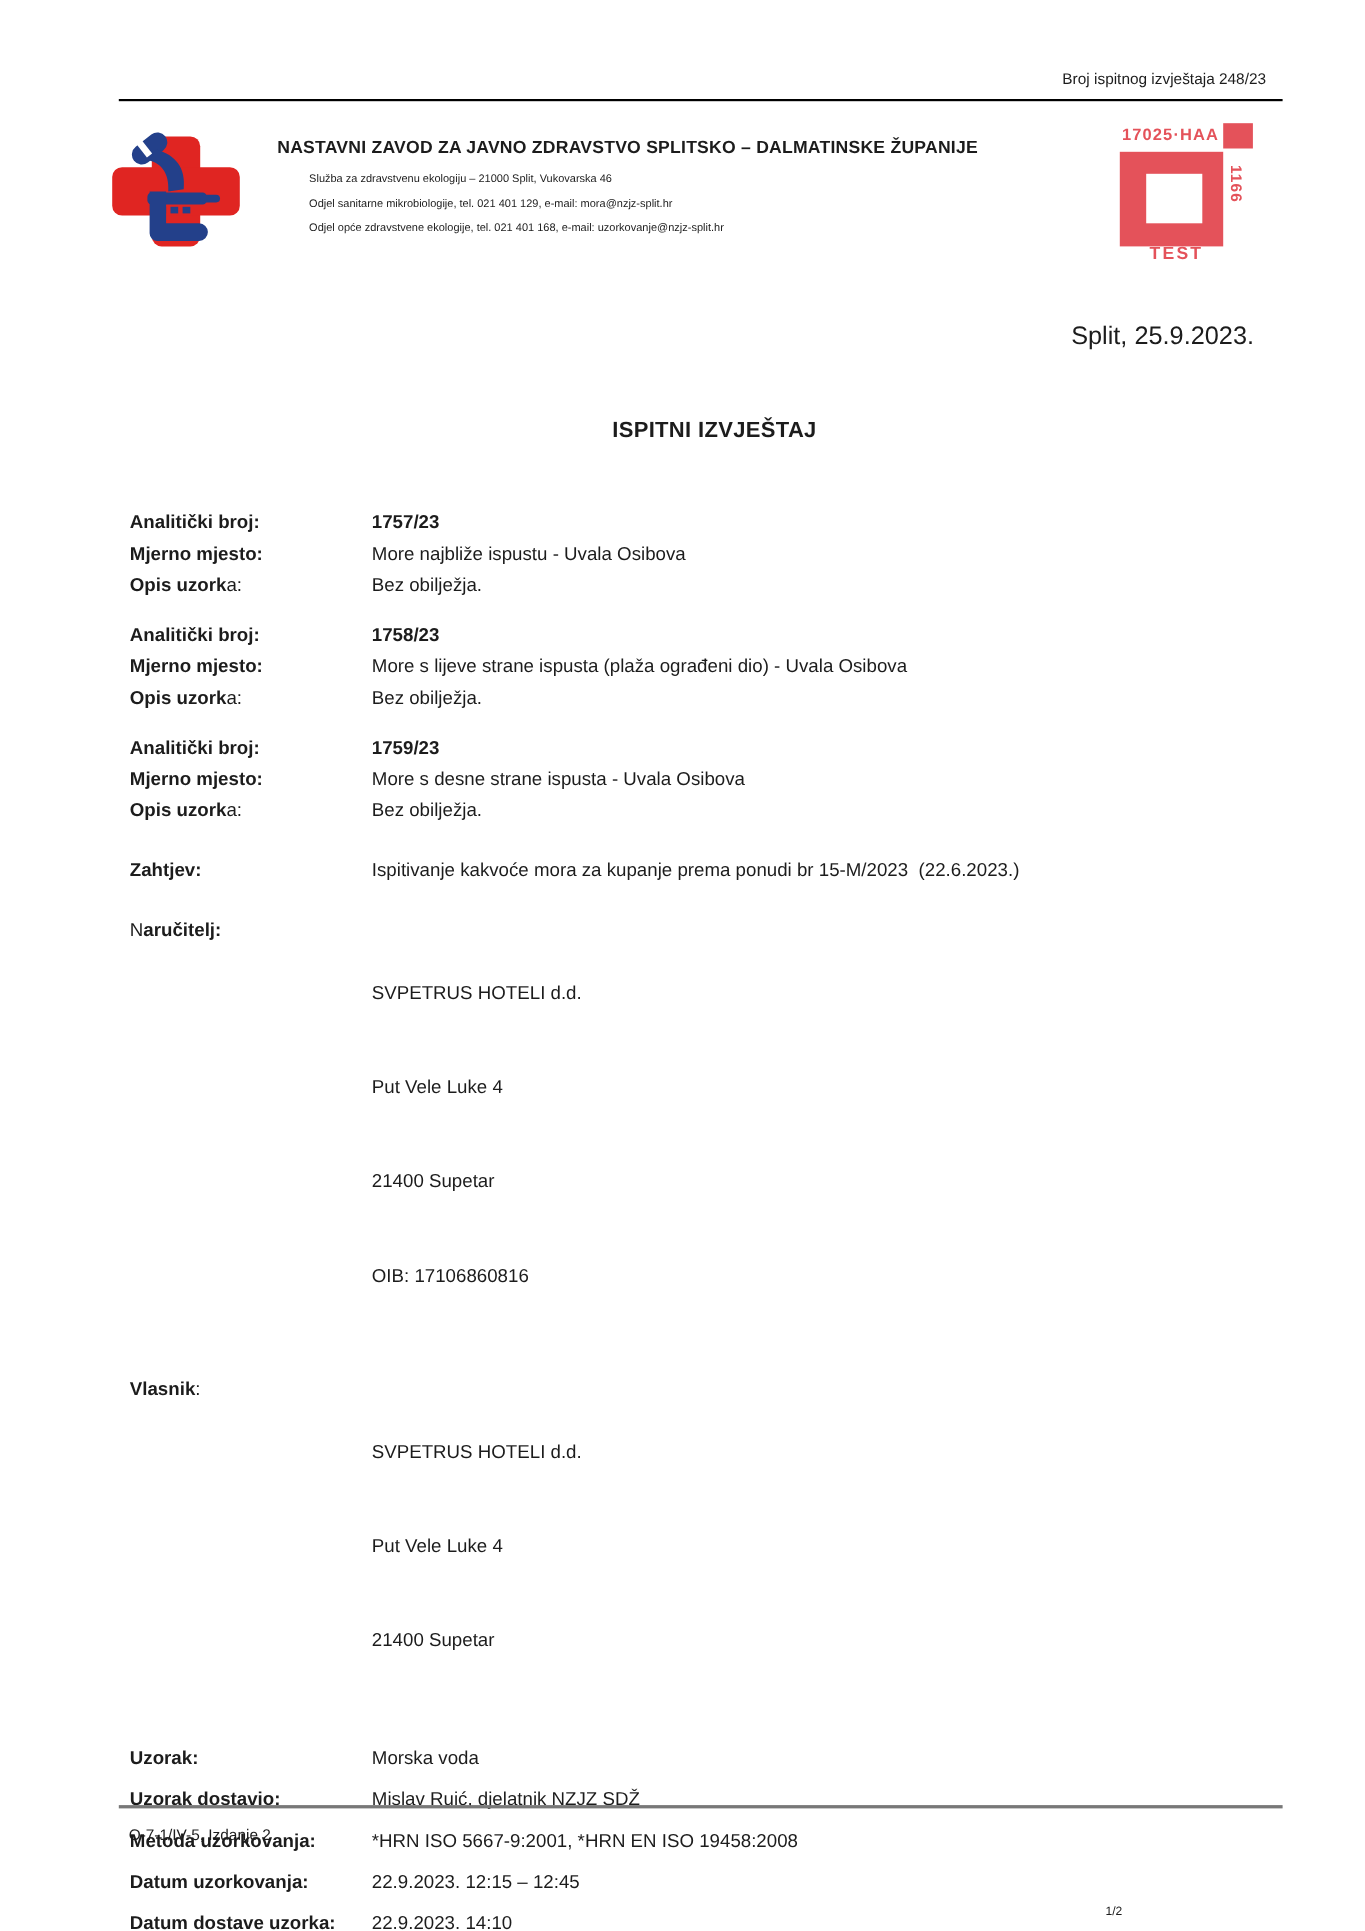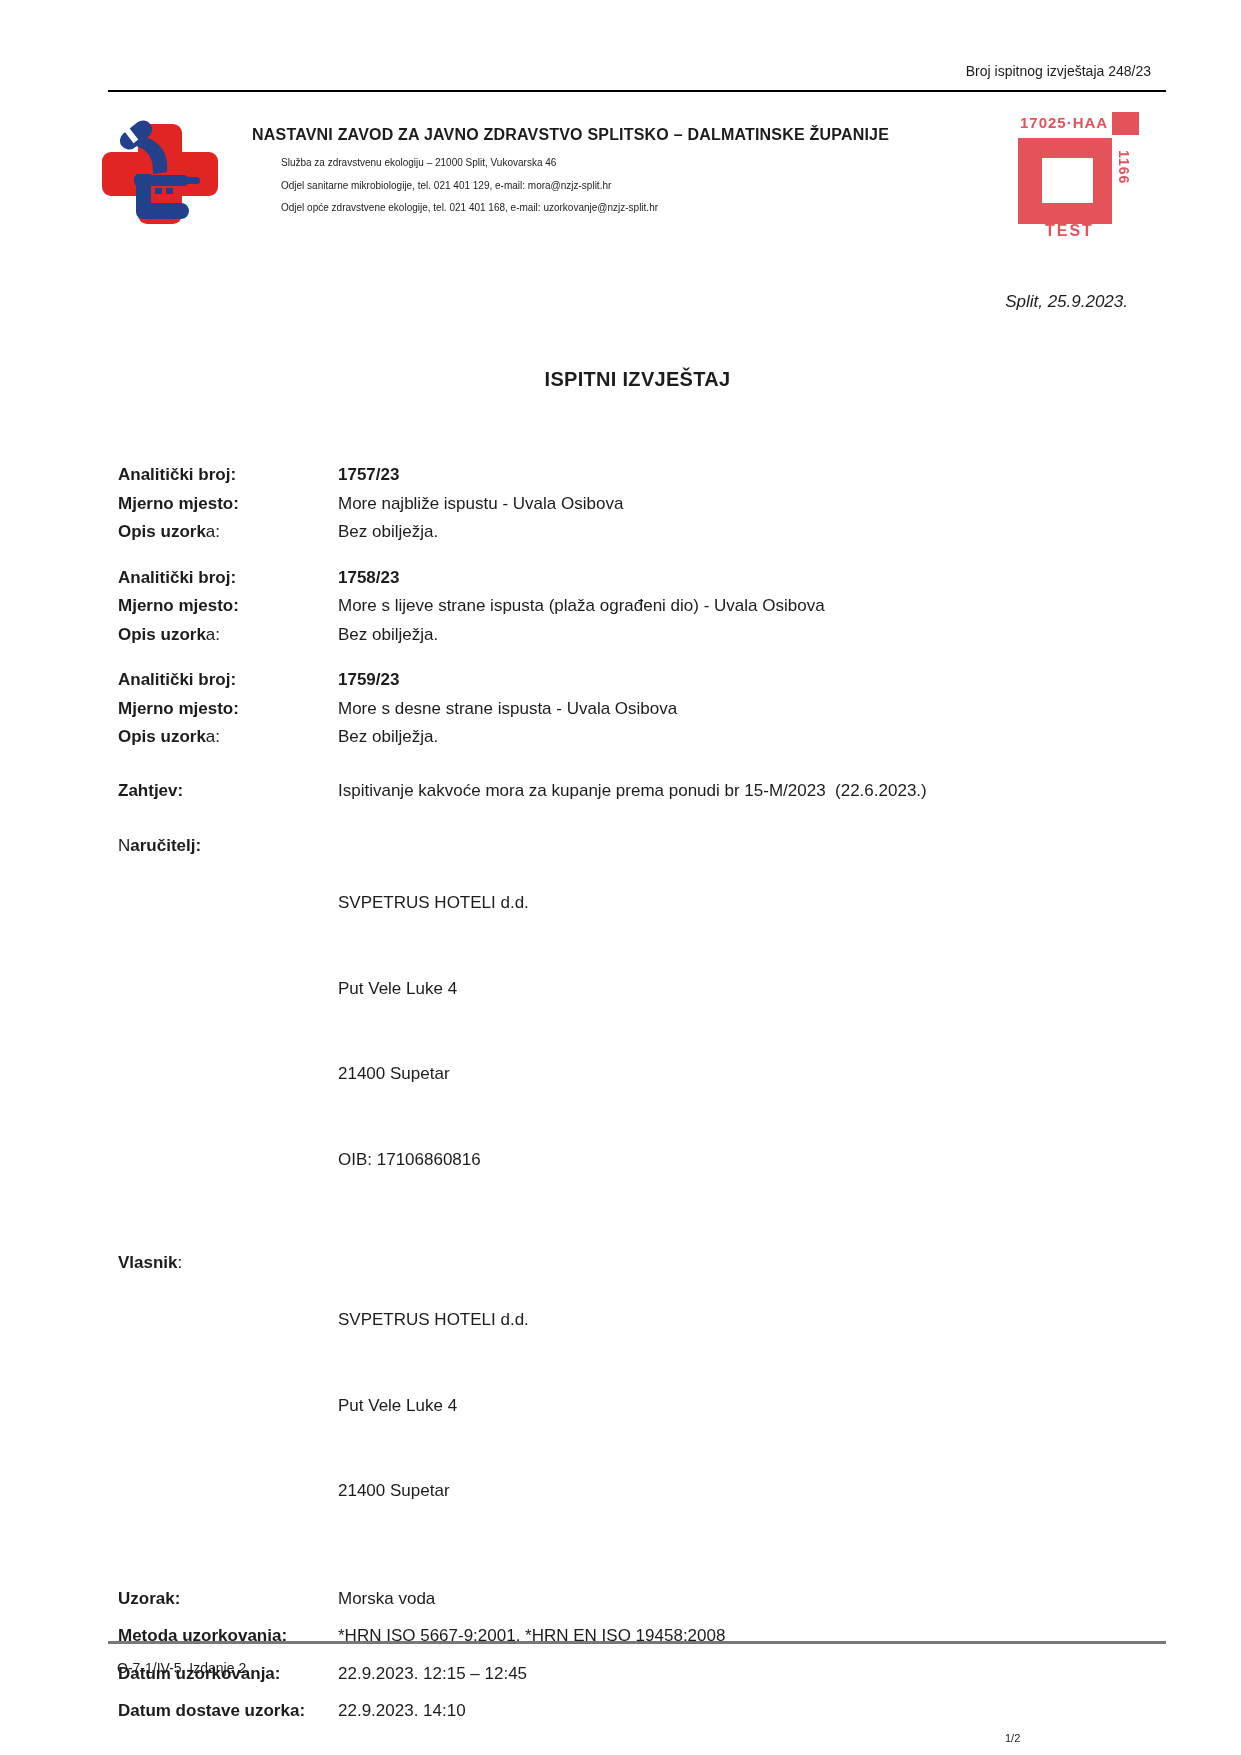--- a/index.html
+++ b/index.html
@@ -19,22 +19,22 @@
 
   
   .haa { position:absolute; left:1012px; top:110px; width:140px; height:135px; color:var(--haa-red); }
   .haa-std { position:absolute; left:8px; top:4px; font-size:15px; letter-spacing:1px; font-weight:600; }
   .haa-corner { position:absolute; left:100px; top:2px; width:27px; height:23px; background:var(--haa-red); }
   .haa-square { position:absolute; left:6px; top:28px; width:94px; height:86px; background:var(--haa-red); }
   .haa-inner { position:absolute; left:24px; top:20px; width:51px; height:45px; background:#fff; }
   .haa-num { position:absolute; left:104px; top:40px; font-size:14px; font-weight:600; writing-mode:vertical-rl; letter-spacing:1px; }
   .haa-test { position:absolute; left:33px; top:112px; font-size:16px; font-weight:600; letter-spacing:2px; }
 
-  .date-line { position:absolute; top:292px; right:113px; font-size:17px;font-style:italic; }
-  .title { position:absolute; left:110px; top:368px; width:1055px; margin:0; text-align:center;
+  .date-line { position:absolute; top:292px; right:101px; font-size:23px; }
+  .title { position:absolute; left:110px; top:368px; width:1055px; margin:12px; text-align:center;
            font-size:20px; font-weight:700; letter-spacing:0.3px; }
 
   
   .content { position:absolute; left:118px; top:461px; width:1022px; font-size:17px; }
   .f-row { display:flex; line-height:28.5px; }
   .f-label { flex:none; width:220px; font-weight:700; }
   .f-value { flex:1; white-space:pre-wrap; }
   .bold { font-weight:700; }
   .rw { font-weight:400; }
   .mb17 { margin-bottom:17px; }
@@ -171,20 +171,24 @@
         <div>Put Vele Luke 4</div>
         <div>21400 Supetar</div>
       </div>
     </div>
 
     <div class="f-row mb9">
       <div class="f-label">Uzorak:</div>
       <div class="f-value">Morska voda</div>
     </div>
 
+    <div class="f-row mb9">
+      <div class="f-label">Uzorak dostavio:</div>
+      <div class="f-value">Mislav Ruić, djelatnik NZJZ SDŽ</div>
+    </div>
 
     <div class="f-row mb9">
       <div class="f-label">Metoda uzorkovanja:</div>
       <div class="f-value">*HRN ISO 5667-9:2001, *HRN EN ISO 19458:2008</div>
     </div>
 
     <div class="f-row mb9">
       <div class="f-label">Datum uzorkovanja:</div>
       <div class="f-value">22.9.2023. 12:15 – 12:45</div>
     </div>

